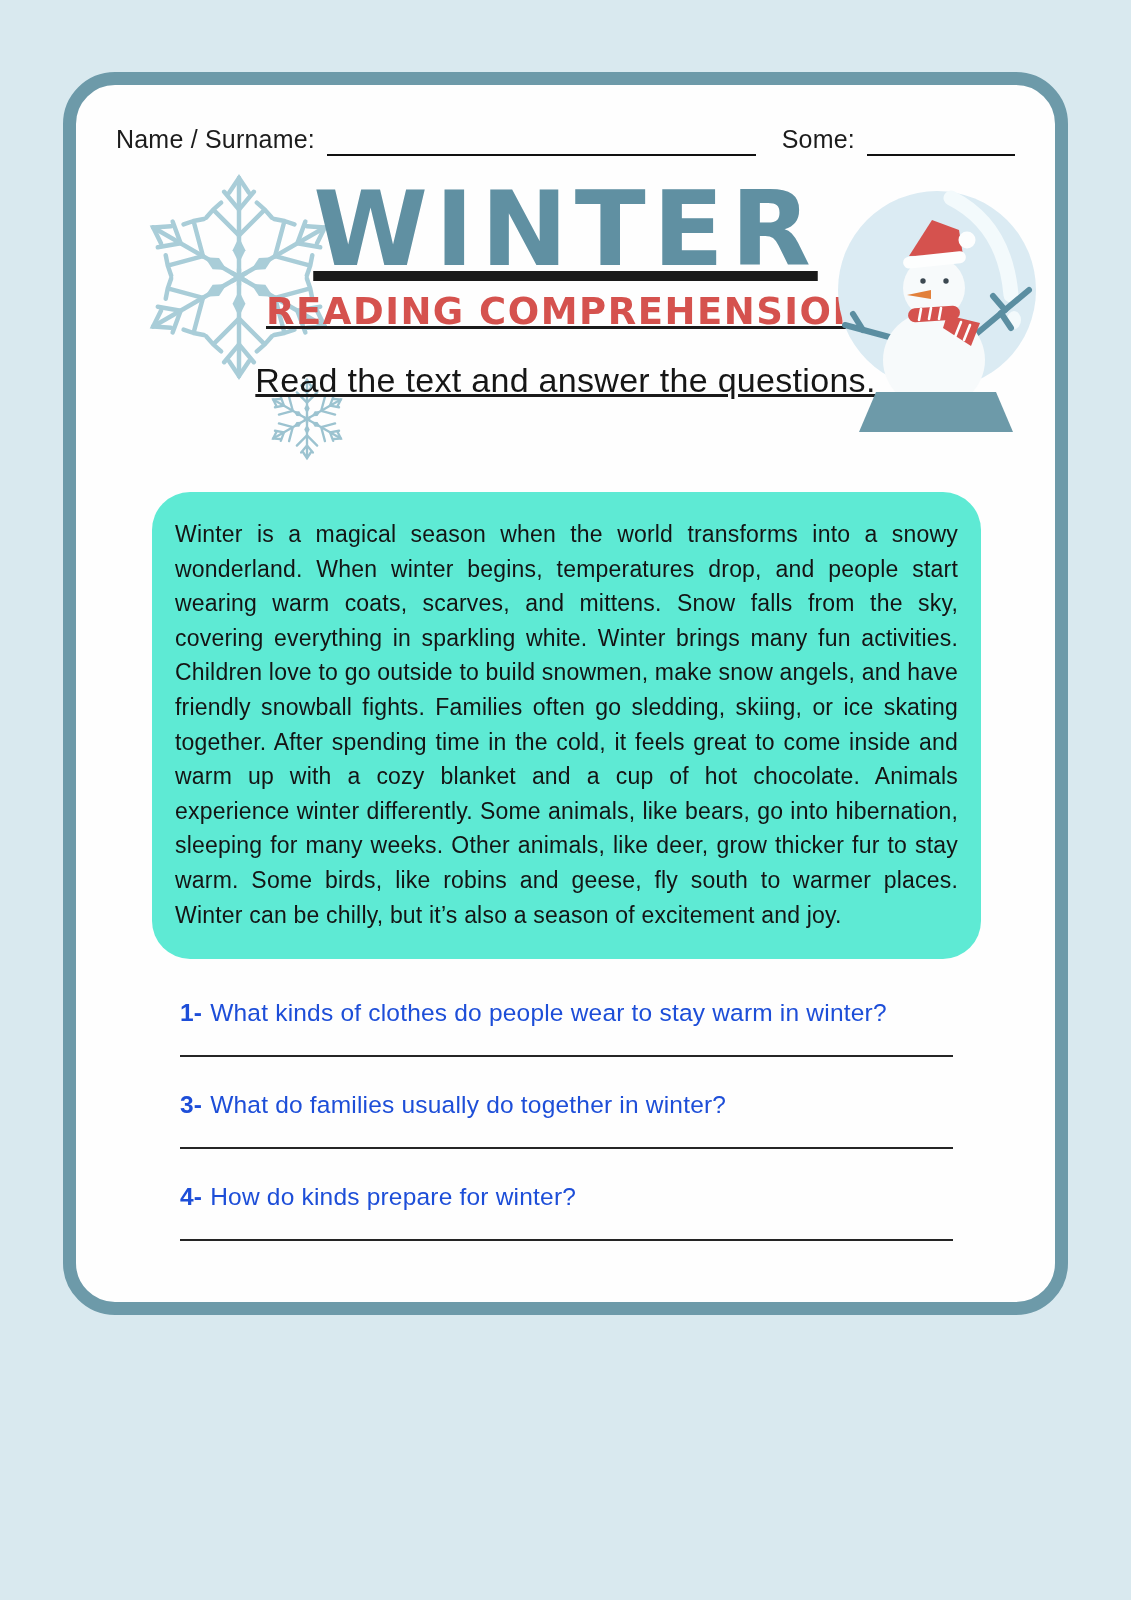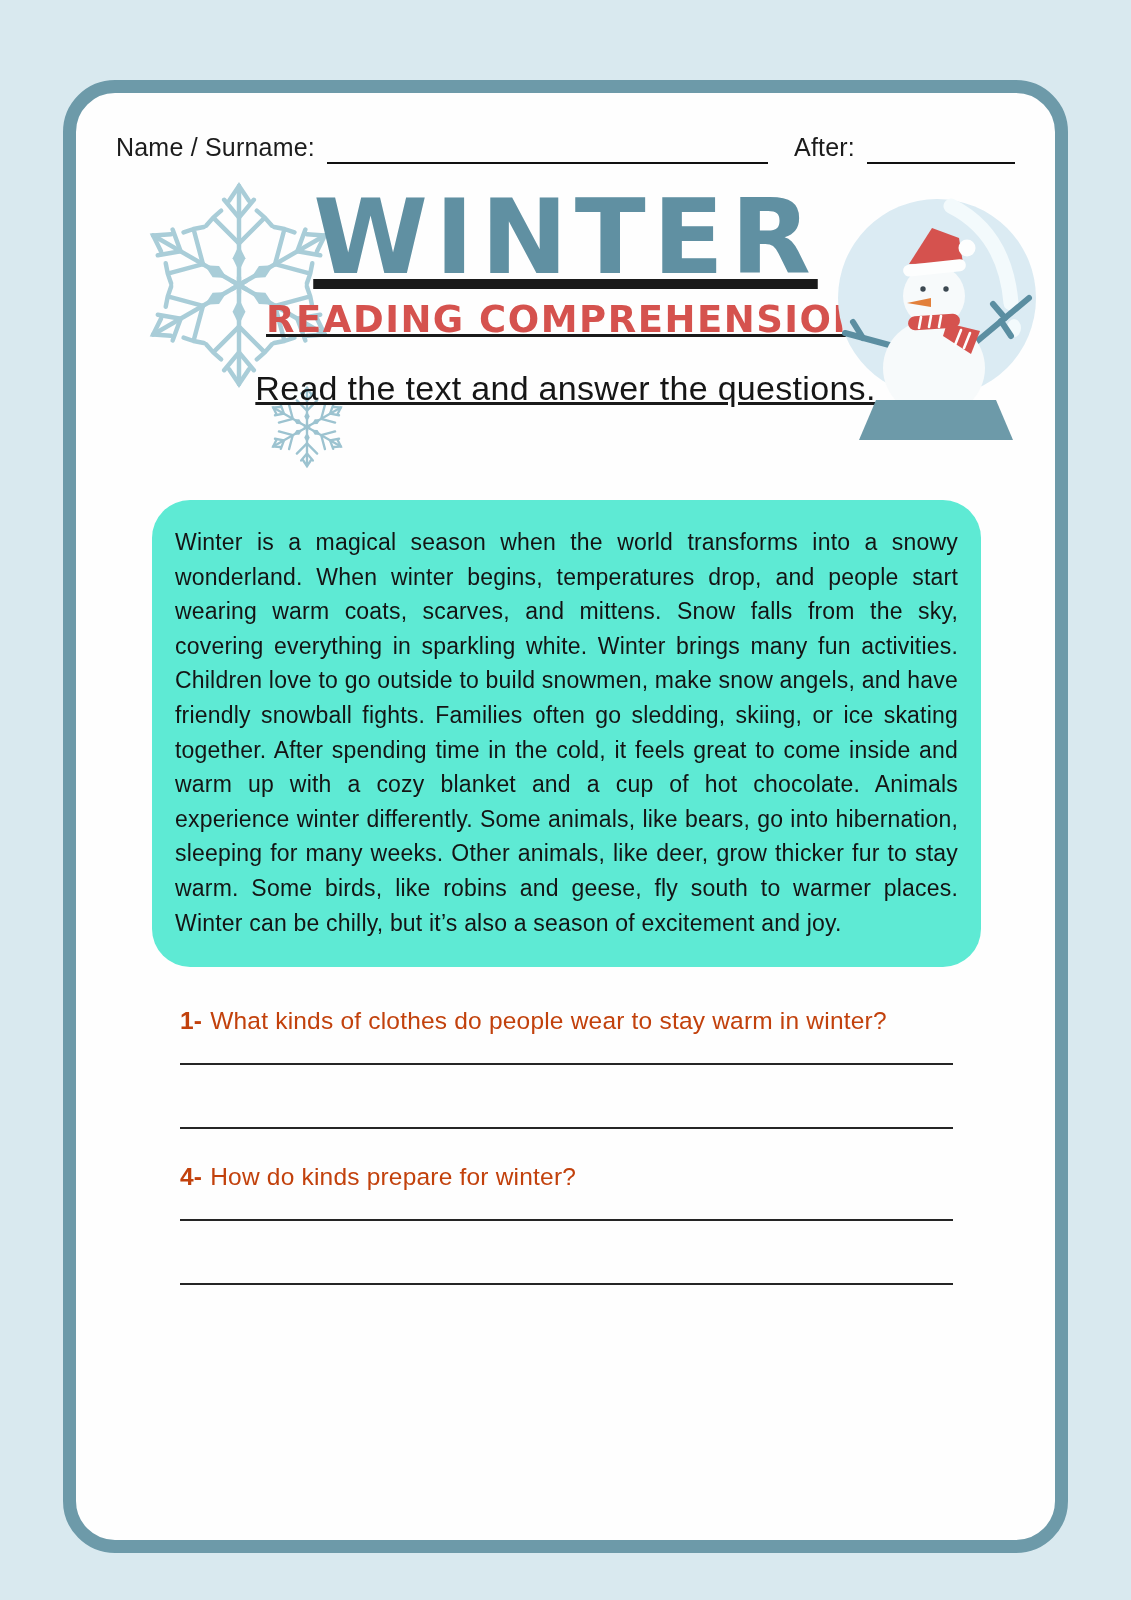--- a/index.html
+++ b/index.html
@@ -5,22 +5,22 @@
   * { margin: 0; padding: 0; box-sizing: border-box; }
   html, body {
     width: 1131px; height: 1600px;
     background: #d9e9ef;
     font-family: "Liberation Sans", sans-serif;
     color: #1a1a1a;
     overflow: hidden;
   }
   .card {
     position: absolute;
-    left: 63px; top: 80px;
-    width: 1005px; height: 1473px;
+    left: 63px; top: 72px;
+    width: 1005px; height: 1243px;
     background: #fefefe;
     border: 13px solid #6d9aa9;
     border-radius: 52px;
     padding: 28px 40px 8px 40px;
     overflow: hidden;
   }
   
   .header-row {
     display: flex;
     align-items: flex-end;
@@ -72,37 +72,37 @@
     padding: 25px 23px 27px 23px;
     font-size: 23px;
     line-height: 34.6px;
     text-align: justify;
     color: #141414;
     letter-spacing: 0.2px;
   }
   
   .questions { margin: 40px 62px 0 64px; }
   .q-block { margin-bottom: 34px; }
-  .q-text { font-size: 24.5px; color: #c2410c; letter-spacing: 0.2px; }
+  .q-text { font-size: 24.5px; color: #1d4ed8; letter-spacing: 0.2px; }
   .q-num { font-weight: bold; margin-right: 8px; }
   .answer-line {
     border-bottom: 2.5px solid #252525;
     height: 30px;
     margin-bottom: 6px;
   }
 </style>
 </head>
 <body>
 
 <div class="card">
 
   <div class="header-row">
     <span class="label">Name / Surname:</span>
     <div class="fill-line name-line"></div>
-    <span class="label">After:</span>
+    <span class="label">Some:</span>
     <div class="fill-line date-line"></div>
   </div>
 
   <div class="title-area">
 
     <svg class="snowflake-large" viewBox="-110 -110 220 220" fill="none" stroke="#a9cdd8" stroke-width="4.5" stroke-linecap="round">
       <g id="flake">
         <g>
           <path d="M0,8 L0,-100"></path>
           <path d="M-10,-85 L0,-100 L10,-85"></path>
@@ -252,20 +252,21 @@
 
   <div class="questions">
 
     <div class="q-block">
       <div class="q-text"><span class="q-num">1-</span><span>What kinds of clothes do people wear to stay warm in winter?</span></div>
       <div class="answer-line"></div>
     </div>
 
 
     <div class="q-block">
+      <div class="q-text"><span class="q-num">3-</span><span>What do families usually do together in winter?</span></div>
       <div class="answer-line"></div>
     </div>
 
     <div class="q-block">
       <div class="q-text"><span class="q-num">4-</span><span>How do kinds prepare for winter?</span></div>
       <div class="answer-line"></div>
     </div>
 
     <div class="q-block">
       <div class="answer-line"></div>

